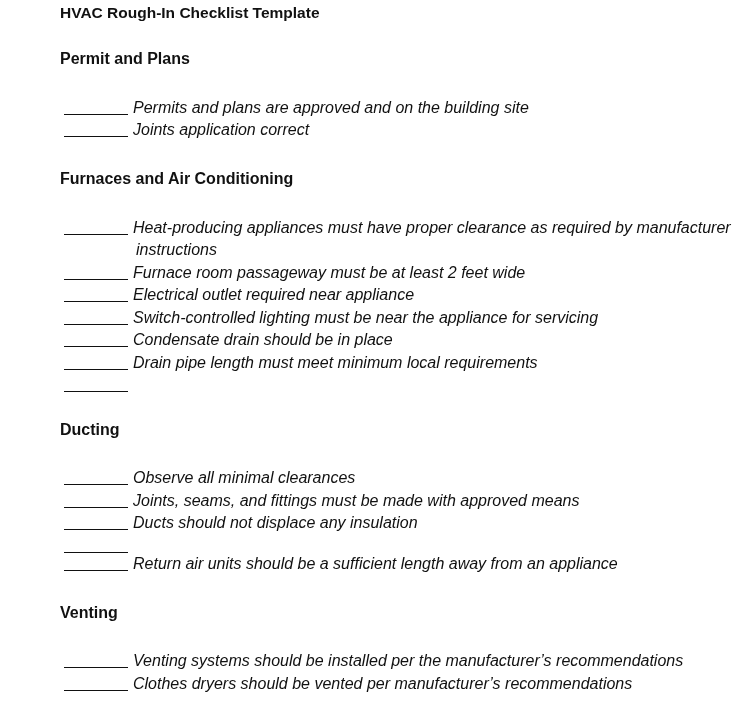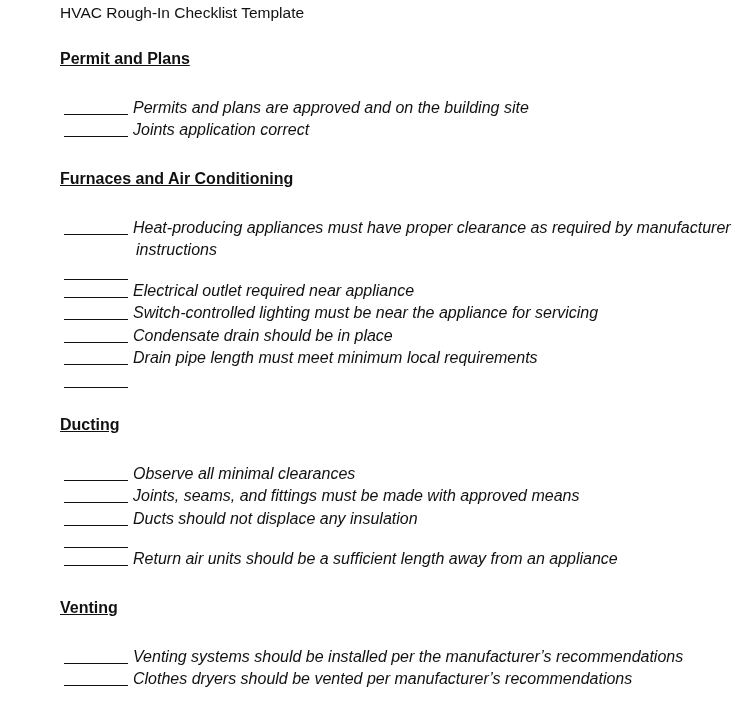--- a/index.html
+++ b/index.html
@@ -15,31 +15,30 @@
       font-family: "Liberation Sans", sans-serif;
       color: #111111;
     }
     .doc {
       position: absolute;
       left: 60px;
       top: 3px;
       width: 690px;
     }
     .title {
-      font-weight: normal;
+      font-weight: bold;
       font-size: 15.5px;
       line-height: 20px;
       margin: 0;
       height: 20px;
     }
     .section-heading {
       font-size: 16px;
       line-height: 22px;
       margin: 0;
-      text-decoration: underline;
     }
     .items {
       list-style: none;
       margin: 4px;
       padding: 0;
       font-style: italic;
     }
     .item {
       display: flex;
       align-items: flex-start;
@@ -98,20 +97,21 @@
     <ul class="items">
       <li class="item">
         <span class="blank"></span>
         <span class="item-text wrap">
           <span>Heat-producing appliances must have proper clearance as required by manufacturer</span>
           <span class="wrap-cont">instructions</span>
         </span>
       </li>
       <li class="item">
         <span class="blank"></span>
+        <span class="item-text">Furnace room passageway must be at least 2 feet wide</span>
       </li>
       <li class="item">
         <span class="blank"></span>
         <span class="item-text">Electrical outlet required near appliance</span>
       </li>
       <li class="item">
         <span class="blank"></span>
         <span class="item-text">Switch-controlled lighting must be near the appliance for servicing</span>
       </li>
       <li class="item">

